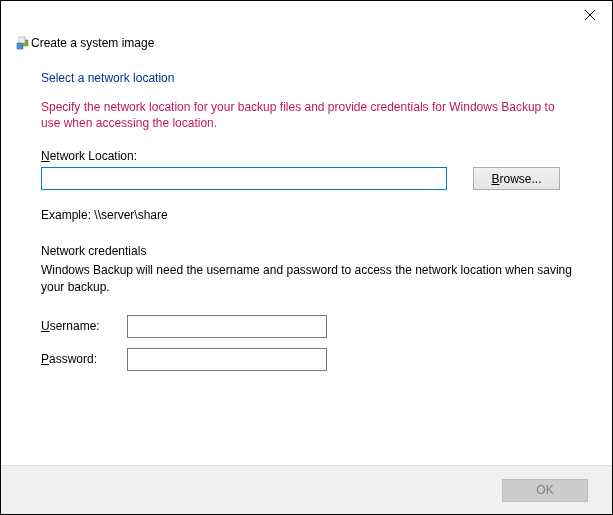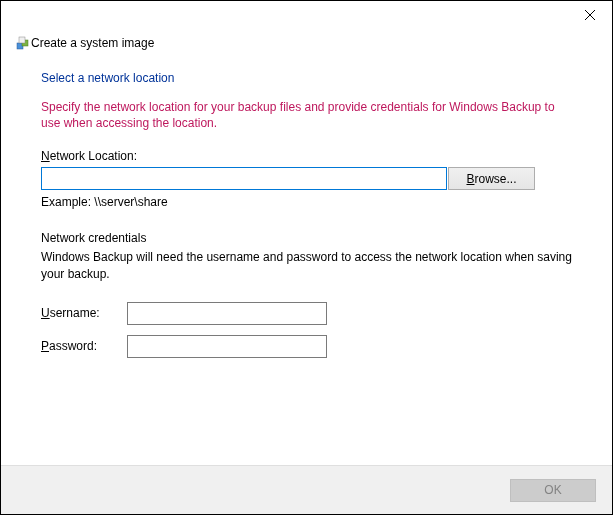--- a/index.html
+++ b/index.html
@@ -70,22 +70,22 @@
       font-size: 12px;
       color: #000;
       margin-bottom: 4px;
     }
     .field-label .ul {
       text-decoration: underline;
     }
     .location-row {
       display: flex;
       align-items: center;
-      gap: 1px;
-      margin-bottom: 5px;
+      gap: 26px;
+      margin-bottom: 18px;
     }
     .text-input {
       border: 1px solid #0078d7;
       height: 23px;
       padding: 2px 4px;
       font-family: inherit;
       font-size: 12px;
       outline: none;
     }
     .location-input {
@@ -144,21 +144,21 @@
       position: absolute;
       bottom: 0;
       left: 0;
       right: 0;
       height: 49px;
       background: #f0f0f0;
       border-top: 1px solid #dfdfdf;
       display: flex;
       justify-content: flex-end;
       align-items: center;
-      padding-right: 16px;
+      padding-right: 24px;
       gap: 8px;
     }
     .footer-btn {
       width: 86px;
       height: 23px;
       font-family: inherit;
       font-size: 12px;
       border: 1px solid #adadad;
       background: #e1e1e1;
       cursor: pointer;

